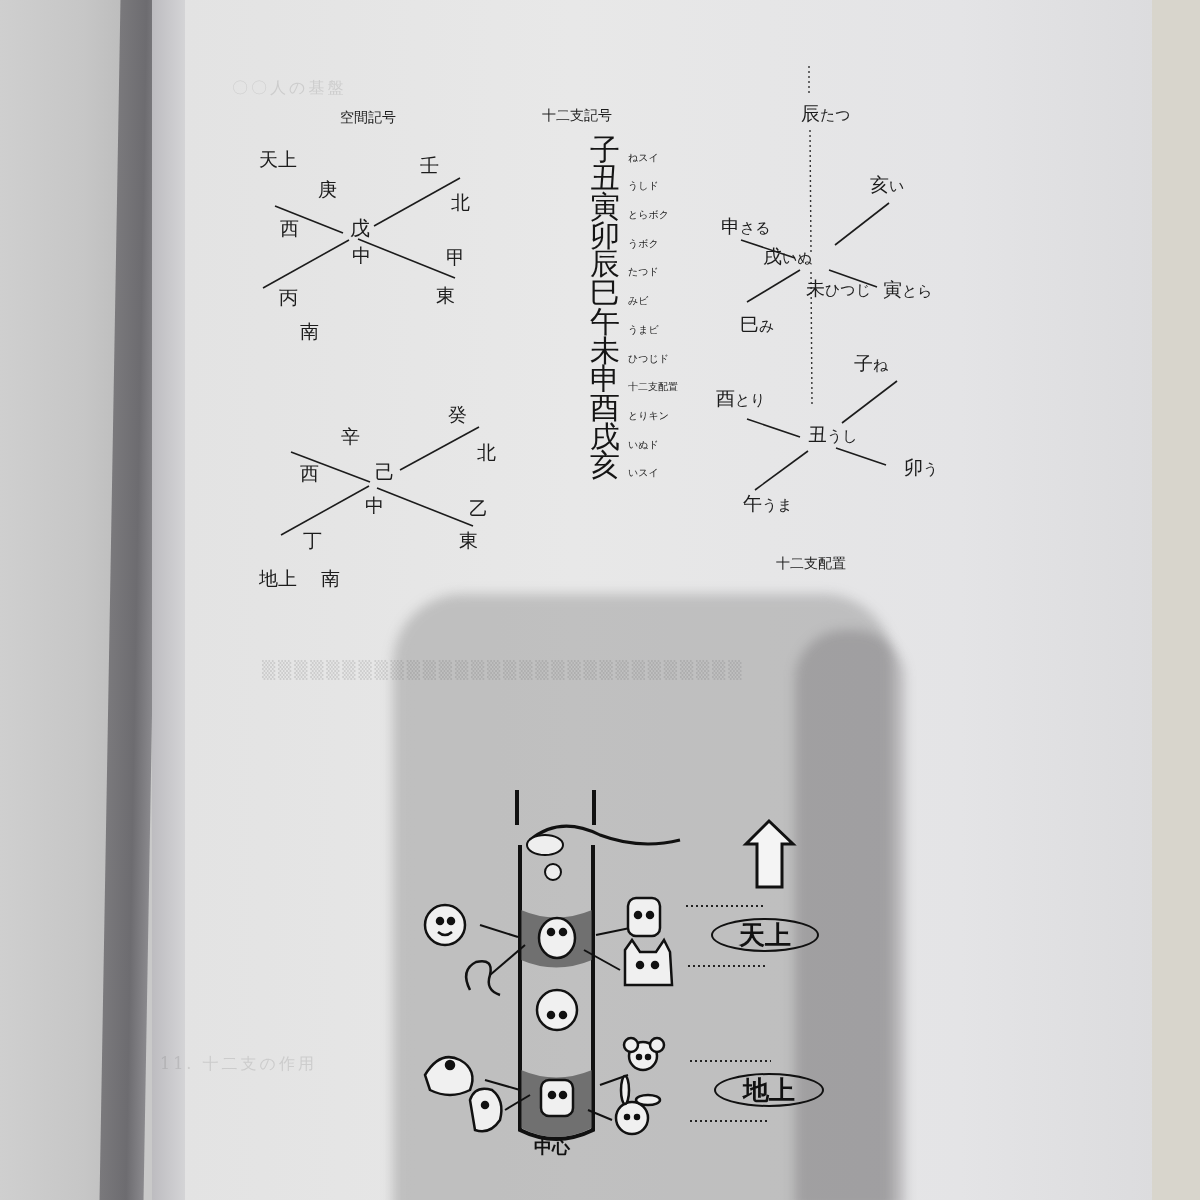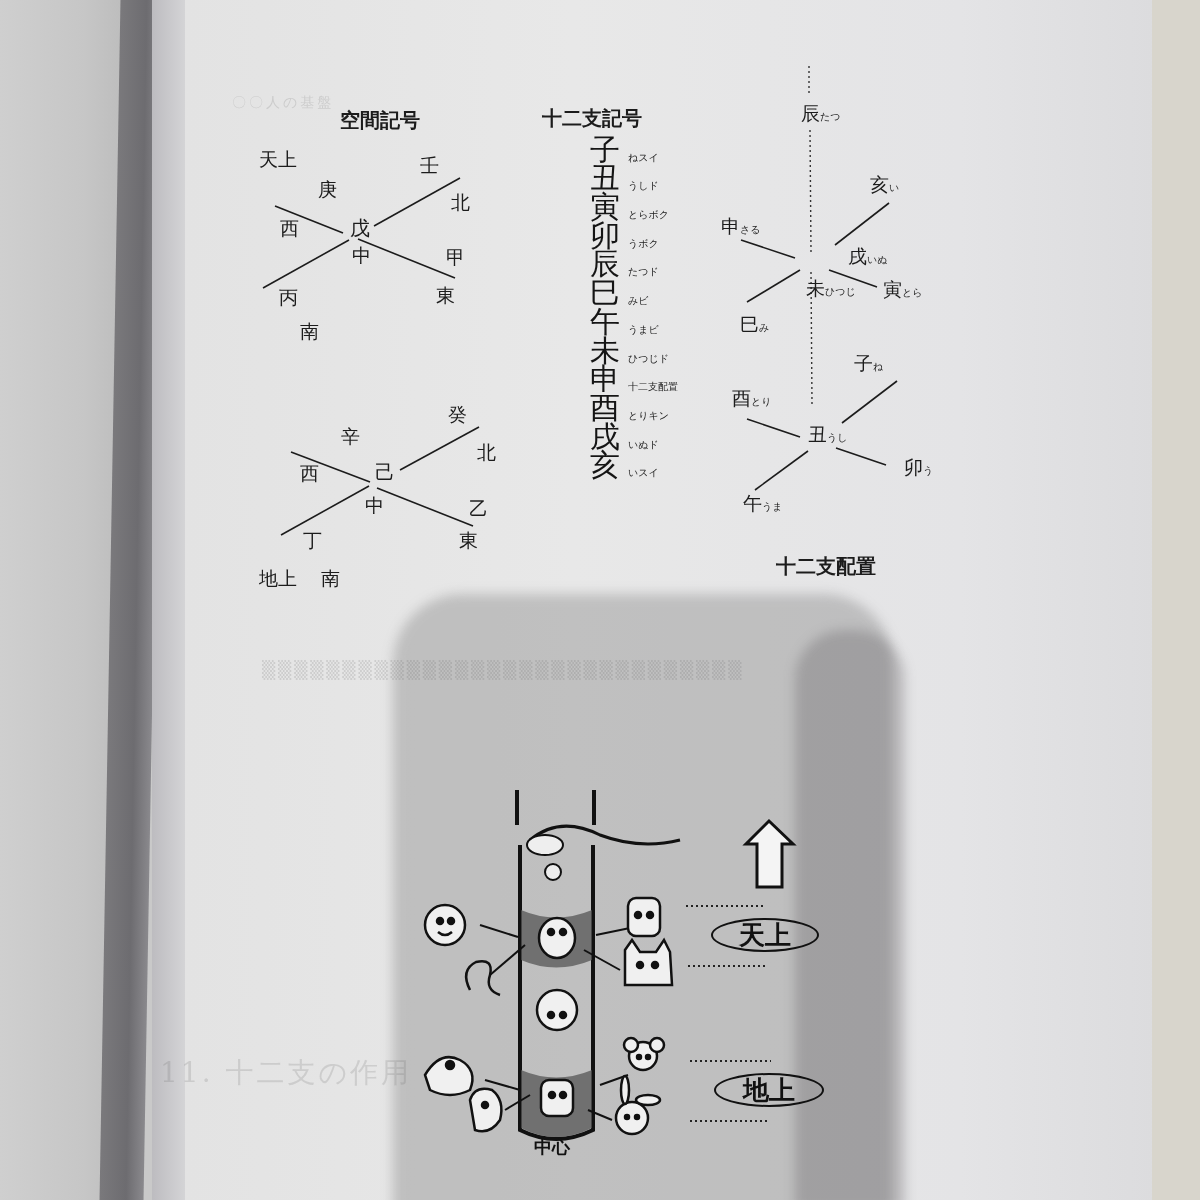--- a/index.html
+++ b/index.html
@@ -36,44 +36,44 @@
   .shadow {
     position:absolute; left:393px; top:594px; width:500px; height:620px;
     background:rgba(90,88,90,0.28); border-radius:70px 70px 0 0;
     filter: blur(6px);
   }
   .shadow2 {
     position:absolute; left:795px; top:630px; width:110px; height:580px;
     background:rgba(70,68,70,0.25); border-radius:50px 50px 0 0; filter:blur(6px);
   }
   .t { position:absolute; color:#1c1c1c; font-size:19px; line-height:1; white-space:nowrap; }
-  .title { font-size:20px;font-weight:bold; }
+  .title { font-size:14px; }
   .zodiac { position:absolute; left:590px; }
   .zrow { display:flex; align-items:flex-end; height:28.7px; }
   .zk { font-size:30px; color:#151515; line-height:1; width:36px; }
   .zr { font-size:10px; color:#222; margin-left:2px; margin-bottom:0px; }
-  .small { font-size:10px; }
+  .small { font-size:15px; }
   svg.lines { position:absolute; left:0; top:0; }
   .oval {
     position:absolute; border:2px solid #111; border-radius:50%;
     font-size:26px; font-weight:bold; color:#111; text-align:center; line-height:30px;
   }
 </style>
 </head>
 <body>
 
 <div class="left-page"></div>
 <div class="gutter"></div>
 <div class="page-edge"></div>
 <div class="page"></div>
 <div class="table-edge"></div>
 
-<div class="ghost" style="left:232px;top:78px;font-size:14px;margin-top:16px;">〇〇人の基盤</div>
+<div class="ghost" style="left:232px;top:78px;font-size:16px;">〇〇人の基盤</div>
 <div class="ghost" style="left:262px;top:660px;">▒▒▒▒▒▒▒▒▒▒▒▒▒▒▒▒▒▒▒▒▒▒▒▒▒▒▒▒▒▒</div>
-<div class="ghost" style="left:160px;top:1054px;font-size:28px;">11. 十二支の作用</div>
+<div class="ghost" style="left:160px;top:1054px;font-size:16px;">11. 十二支の作用</div>
 
 <svg class="lines" width="1200" height="1200">
   <g stroke="#1c1c1c" stroke-width="1.6" fill="none">
 
     <line x1="275" y1="206" x2="343" y2="233"></line>
     <line x1="358" y1="239" x2="455" y2="278"></line>
     <line x1="374" y1="226" x2="460" y2="178"></line>
     <line x1="263" y1="288" x2="349" y2="240"></line>
 
     <line x1="291" y1="452" x2="370" y2="482"></line>
@@ -176,27 +176,27 @@
   <div class="zrow">
       <span class="zk">亥</span>
       <span class="zr">いスイ</span>
     </div>
 </div>
 
 <div>
   <div class="t" style="left:801px;top:104px;"><span>辰</span><span class="small">たつ</span></div>
   <div class="t" style="left:870px;top:175px;"><span>亥</span><span class="small">い</span></div>
   <div class="t" style="left:721px;top:217px;"><span>申</span><span class="small">さる</span></div>
-  <div class="t" style="left:848px;top:247px;"><span>戌</span><span class="small">いぬ</span></div>
+  <div class="t" style="left:763px;top:247px;"><span>戌</span><span class="small">いぬ</span></div>
   <div class="t" style="left:806px;top:279px;"><span>未</span><span class="small">ひつじ</span></div>
   <div class="t" style="left:883px;top:280px;text-align:center;"><span>寅</span><span class="small">とら</span></div>
   <div class="t" style="left:740px;top:315px;"><span>巳</span><span class="small">み</span></div>
 
   <div class="t" style="left:854px;top:354px;"><span>子</span><span class="small">ね</span></div>
-  <div class="t" style="left:732px;top:389px;"><span>酉</span><span class="small">とり</span></div>
+  <div class="t" style="left:716px;top:389px;"><span>酉</span><span class="small">とり</span></div>
   <div class="t" style="left:808px;top:425px;"><span>丑</span><span class="small">うし</span></div>
   <div class="t" style="left:904px;top:458px;"><span>卯</span><span class="small">う</span></div>
   <div class="t" style="left:743px;top:494px;"><span>午</span><span class="small">うま</span></div>
   <div class="t title" style="left:776px;top:529px;margin-top:27px;">十二支配置</div>
 </div>
 
 <div class="shadow"></div>
 <div class="shadow2"></div>
 
 <svg class="lines" width="1200" height="1200">

